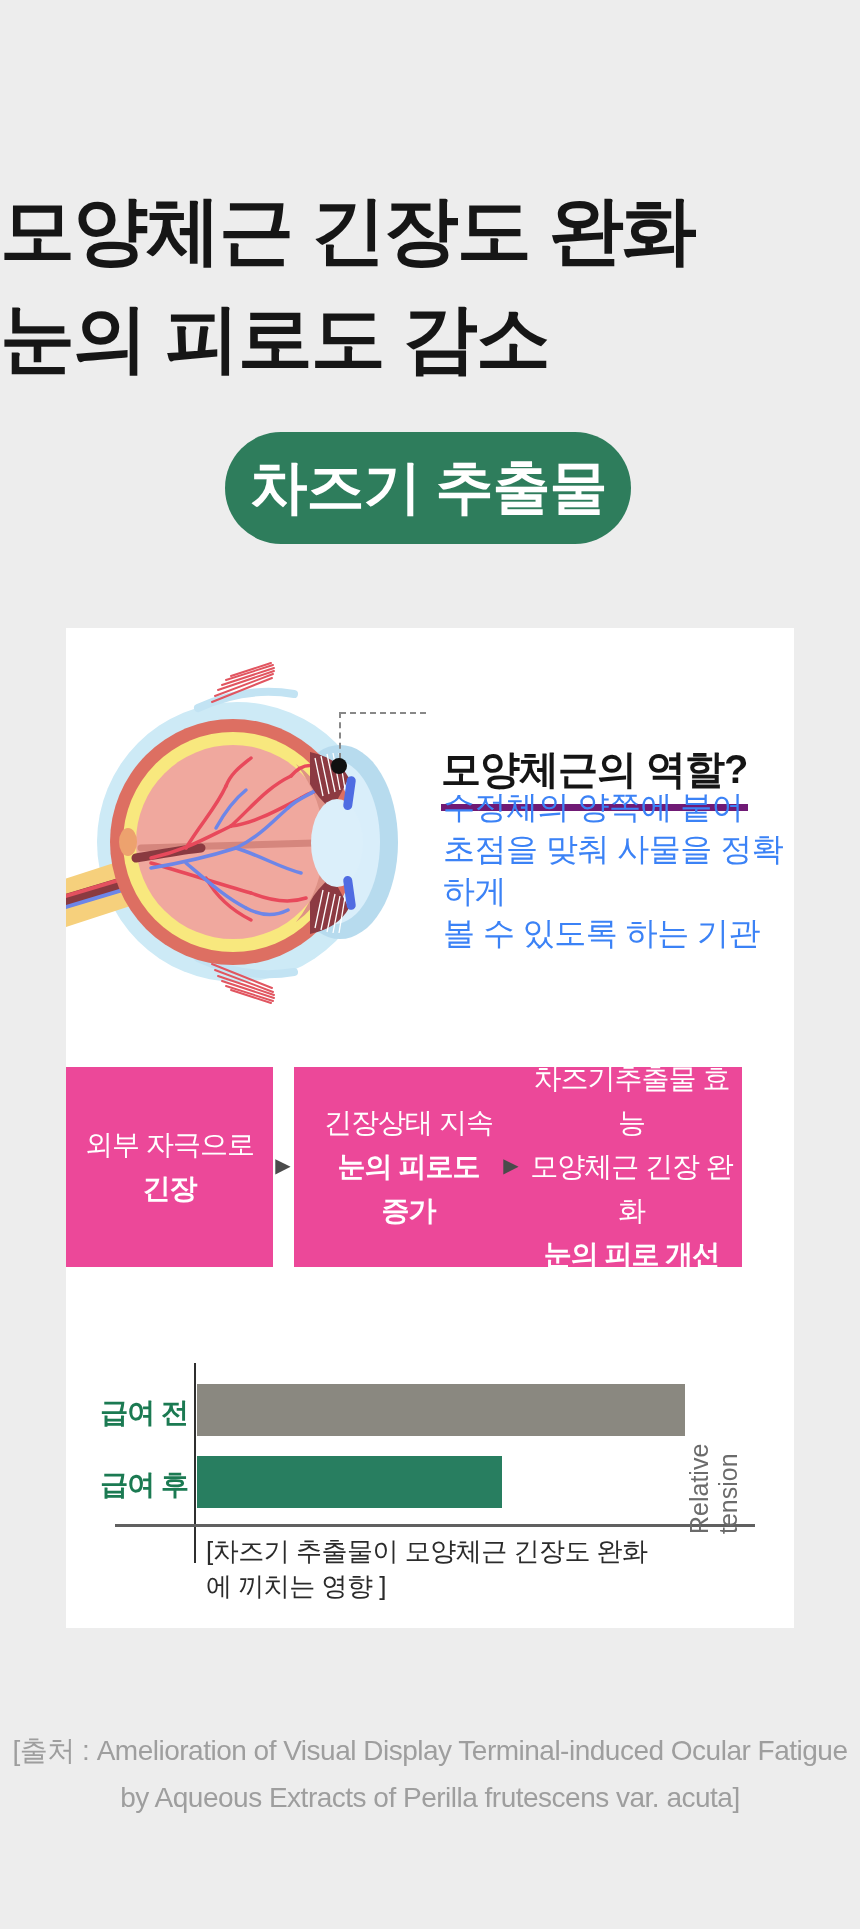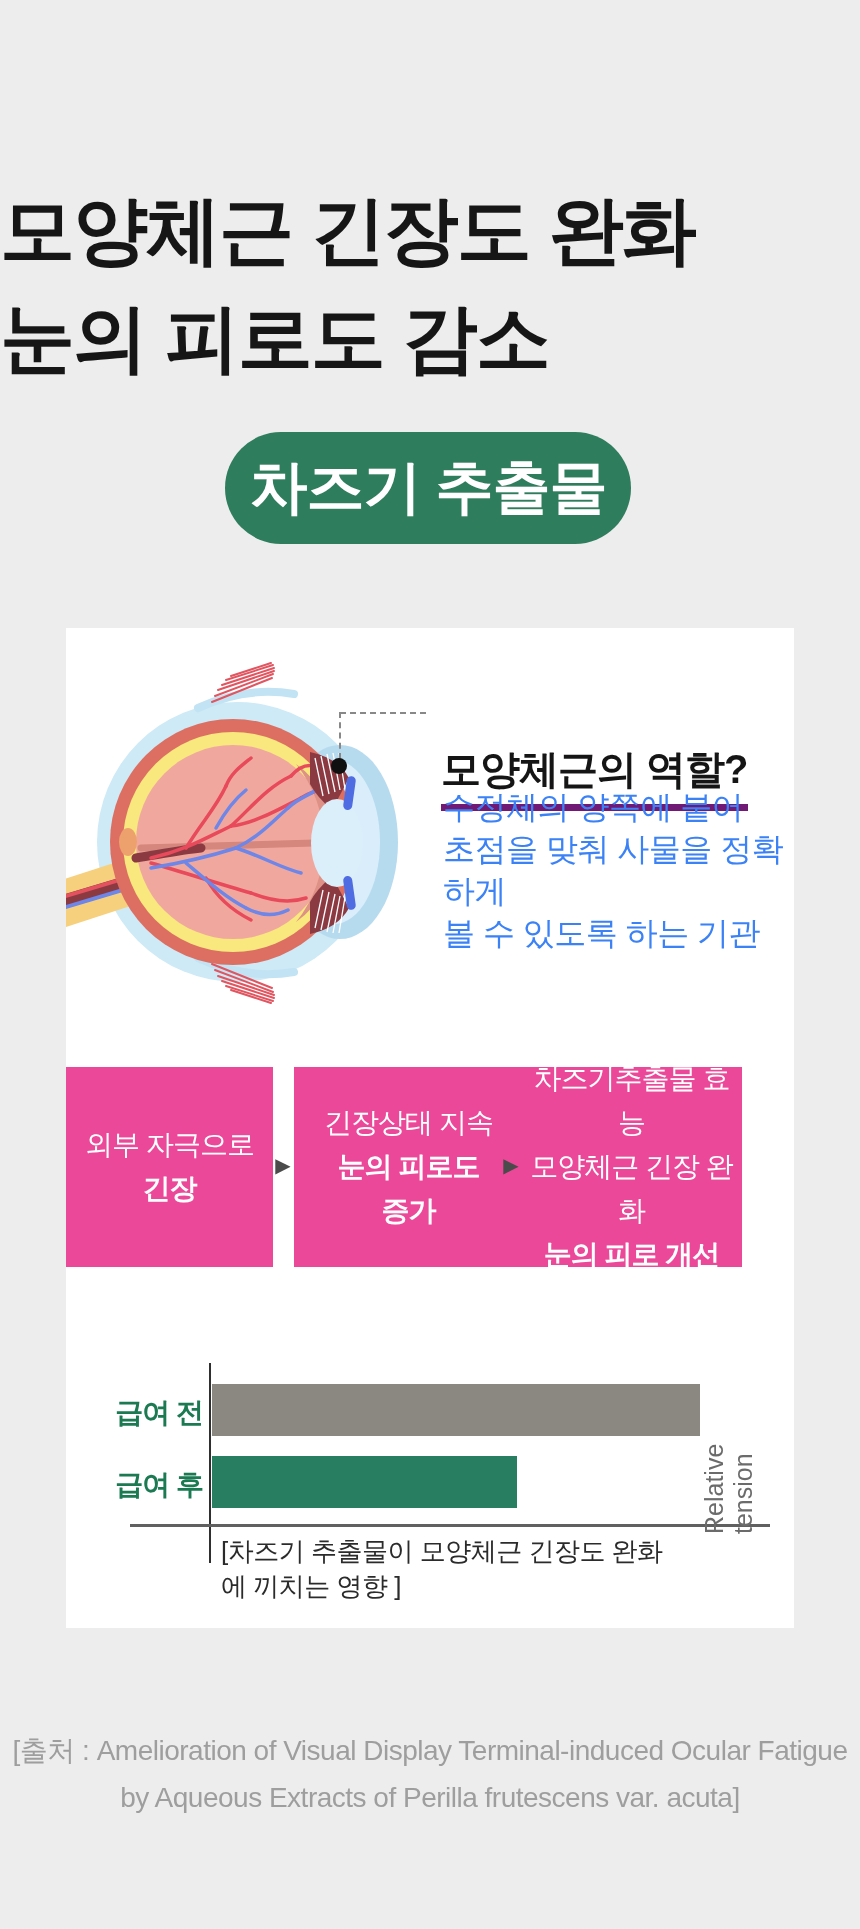--- a/index.html
+++ b/index.html
@@ -36,21 +36,21 @@
         font-size:28px;line-height:44px;text-align:center;letter-spacing:-1px;}
   .fbox1{left:0;width:207px;}
   .fbox2{left:228px;width:229px;}
   .fbox3{left:455px;width:221px;}
   .fbold{font-weight:700;}
   .farrow{position:absolute;top:525px;width:22px;text-align:center;color:#4b4b4b;font-size:20px;}
   .farrow1{left:206px;}
   .farrow2{left:434px;}
 
   
-  .chart{position:absolute;left:15px;top:730px;width:592px;height:270px;text-decoration:underline;}
+  .chart{position:absolute;left:0;top:730px;width:592px;height:270px;text-decoration:underline;}
   .y-axis{position:absolute;left:128px;top:5px;width:2px;height:200px;background:#2f2f2f;}
   .x-axis{position:absolute;left:49px;top:166px;width:640px;height:3px;background:#606060;}
   .bar-area{position:absolute;left:131px;top:0;width:561px;height:170px;}
   .hbar{position:absolute;left:0;height:52px;}
   .hbar1{top:26px;background:#8a8880;}
   .hbar2{top:98px;background:#287e60;}
   .cat-label{position:absolute;left:22px;width:100px;text-align:right;font-size:28px;font-weight:700;
              color:#1b7a52;letter-spacing:-1px;}
   .cat1{top:36px;}
   .cat2{top:108px;}

